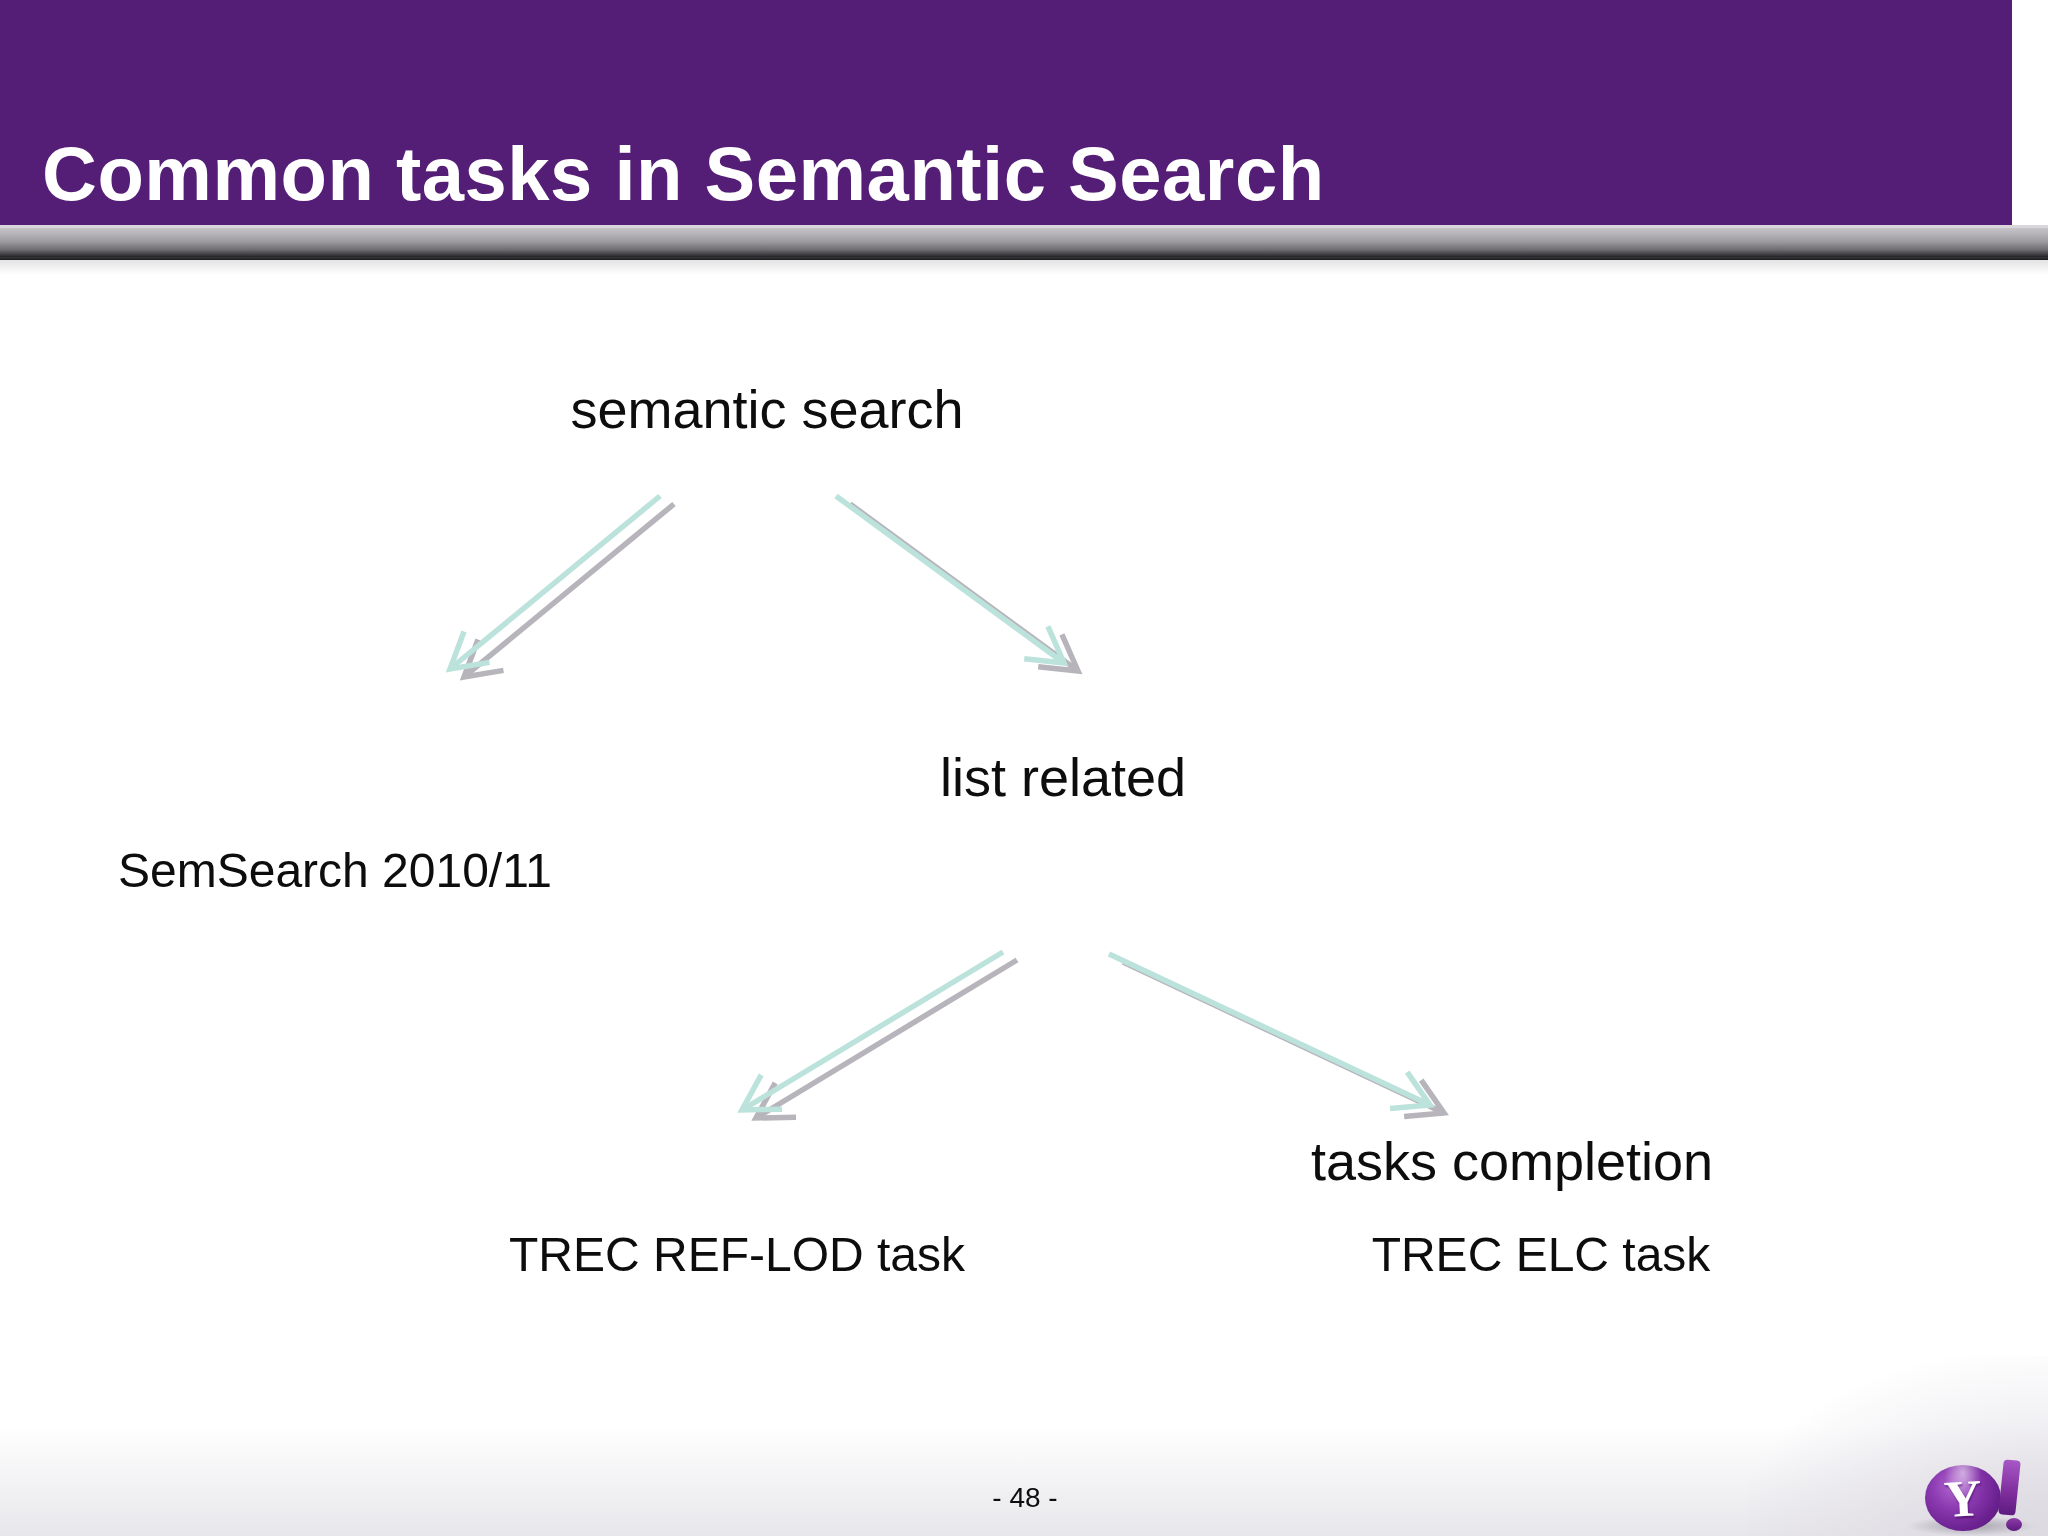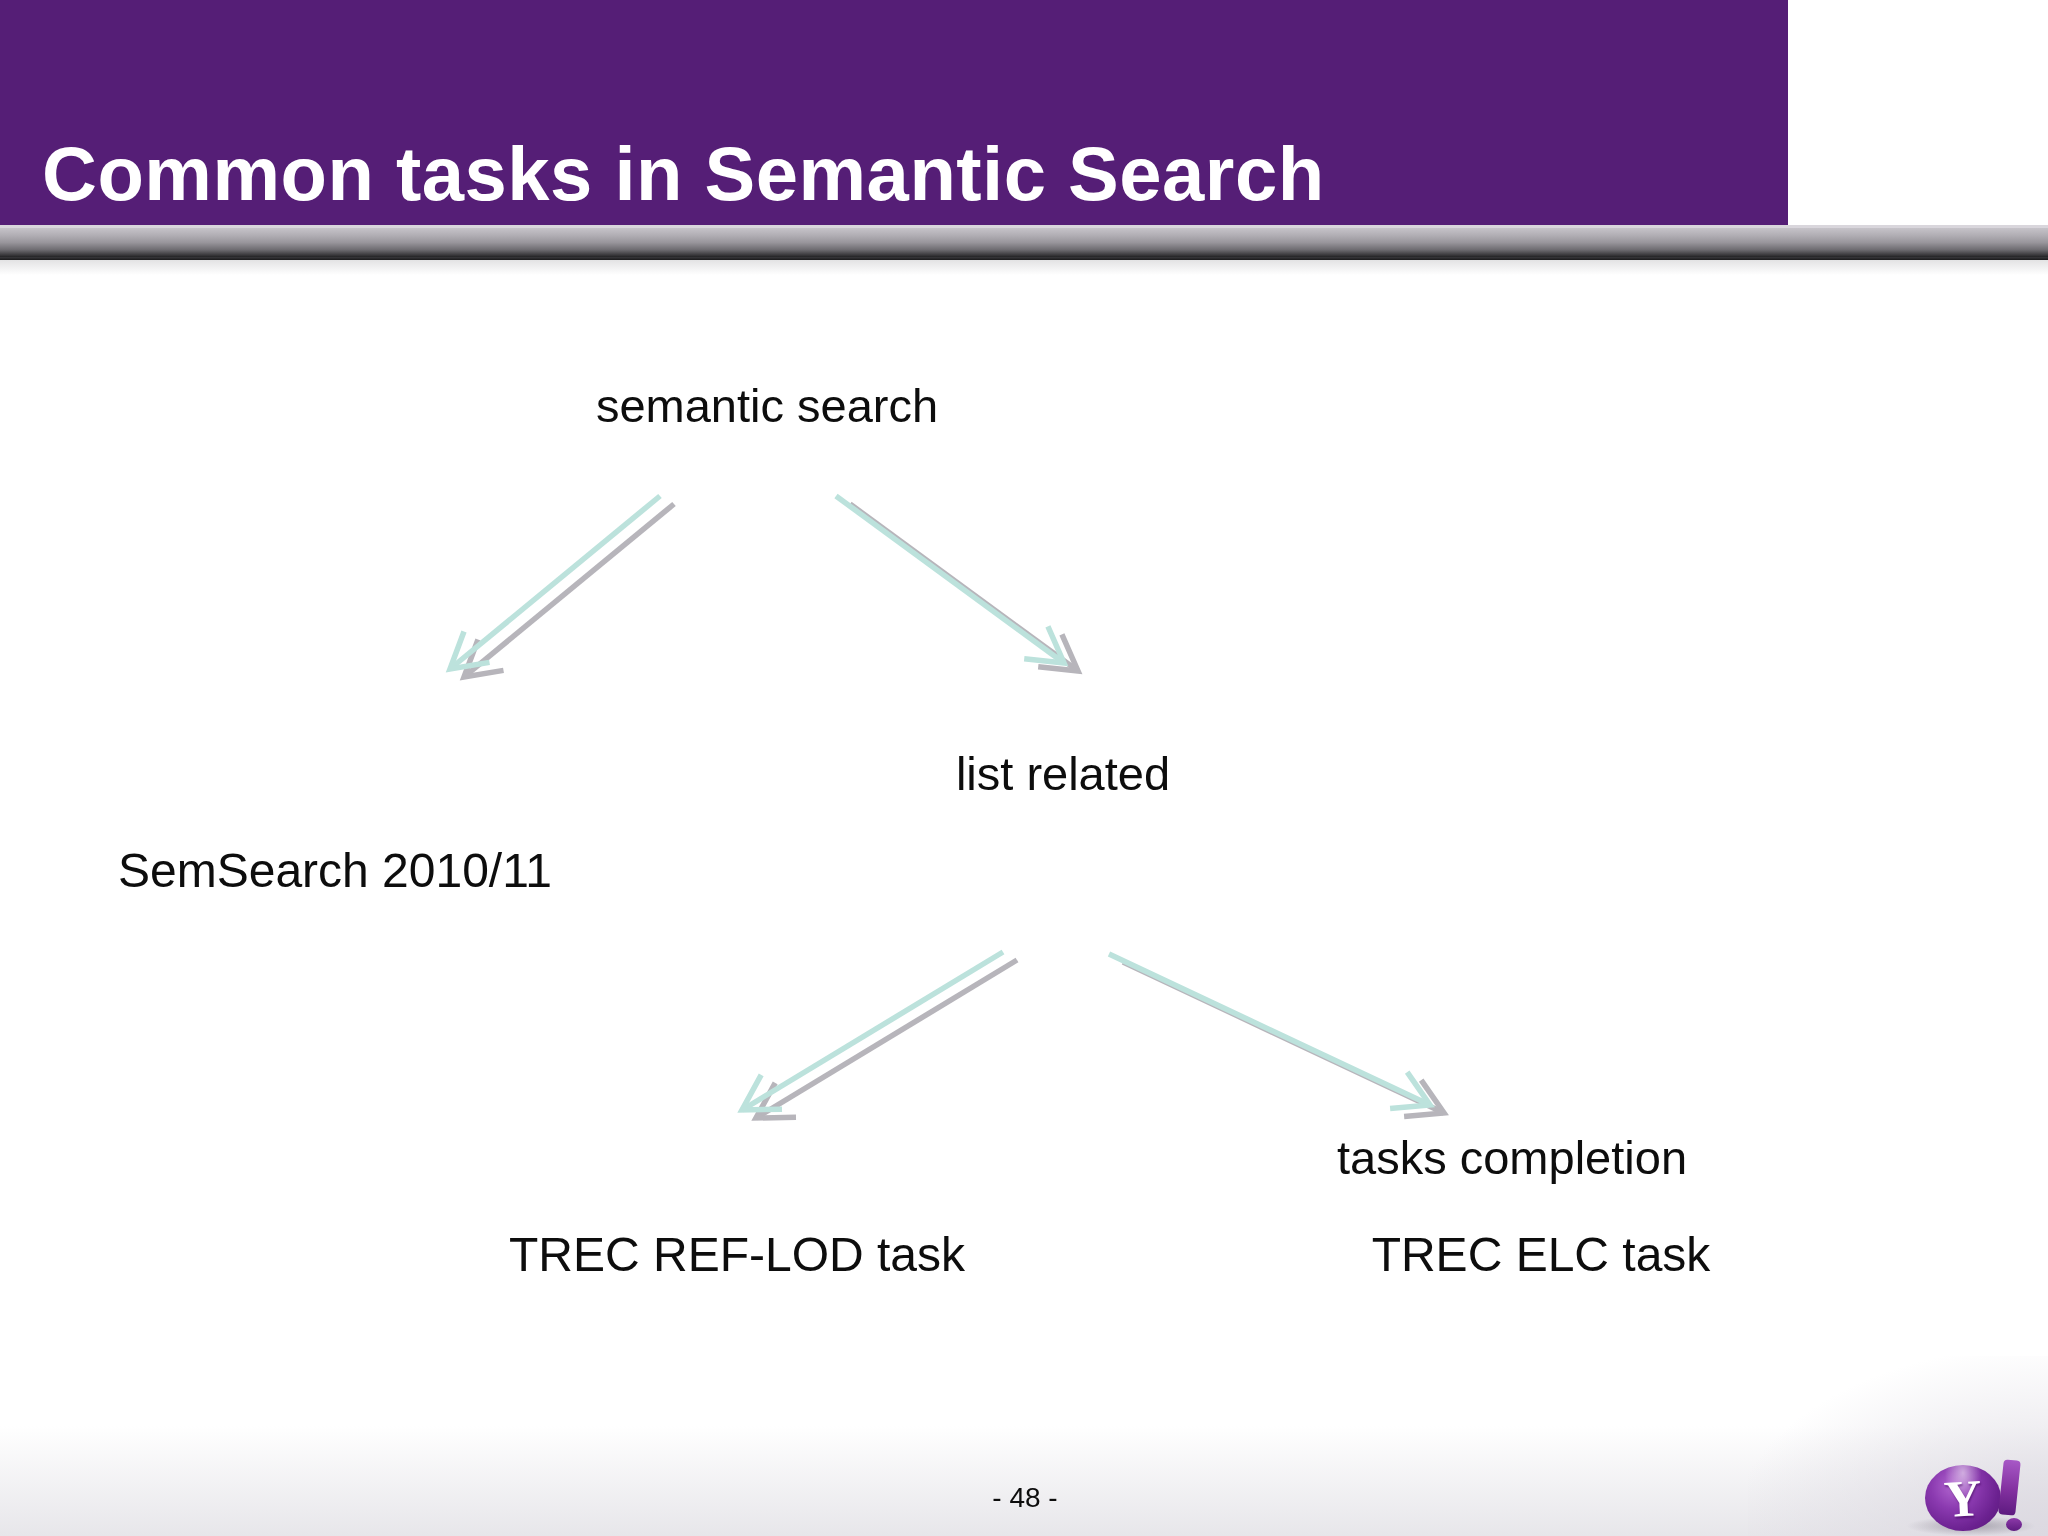--- a/index.html
+++ b/index.html
@@ -5,21 +5,21 @@
   html,body{margin:0;padding:0;background:#888;}
   #slide{
     position:relative;
     width:2048px;height:1536px;
     background:#ffffff;
     overflow:hidden;
     font-family:"Liberation Sans", sans-serif;
   }
   
   .header{
-    position:absolute;left:0;top:0;width:1788px;height:225px;
+    position:absolute;left:0;top:0;width:2012px;height:225px;
     background:var(--header-purple,#551e76);
     text-align:right;
   }
   .slide-title{
     position:absolute;left:42px;top:130px;margin:0;
     font-size:76px;font-weight:bold;color:#ffffff;
     letter-spacing:0.5px;white-space:nowrap;
   }
   .accent-bar{
     position:absolute;left:0;top:225px;width:2048px;height:32px;
@@ -30,21 +30,21 @@
   }
   .below-bar-shadow{
     position:absolute;left:0;top:257px;width:2048px;height:18px;
     background:linear-gradient(180deg, rgba(120,118,124,0.25), rgba(255,255,255,0));
   }
   
   .node,.caption,.page-number{
     position:absolute;transform:translateX(-50%);
     white-space:nowrap;color:var(--text-black,#0d0d0d);
   }
-  .node{font-size:47px;}
+  .node{font-size:54px;}
   .caption{font-size:48px;}
   
   .arrows{position:absolute;left:0;top:0;}
   .arrow-shadow path{stroke:var(--arrow-shadow-gray,#b7b5bb);stroke-width:5.5;fill:none;}
   .arrow-main path{stroke:var(--arrow-teal,#bce2dc);stroke-width:5.5;fill:none;}
   
   .bottom-shade{
     position:absolute;left:0;bottom:0;width:2048px;height:110px;
     background:linear-gradient(180deg, rgba(232,231,235,0) 0%, #e7e6ea 100%);
   }

